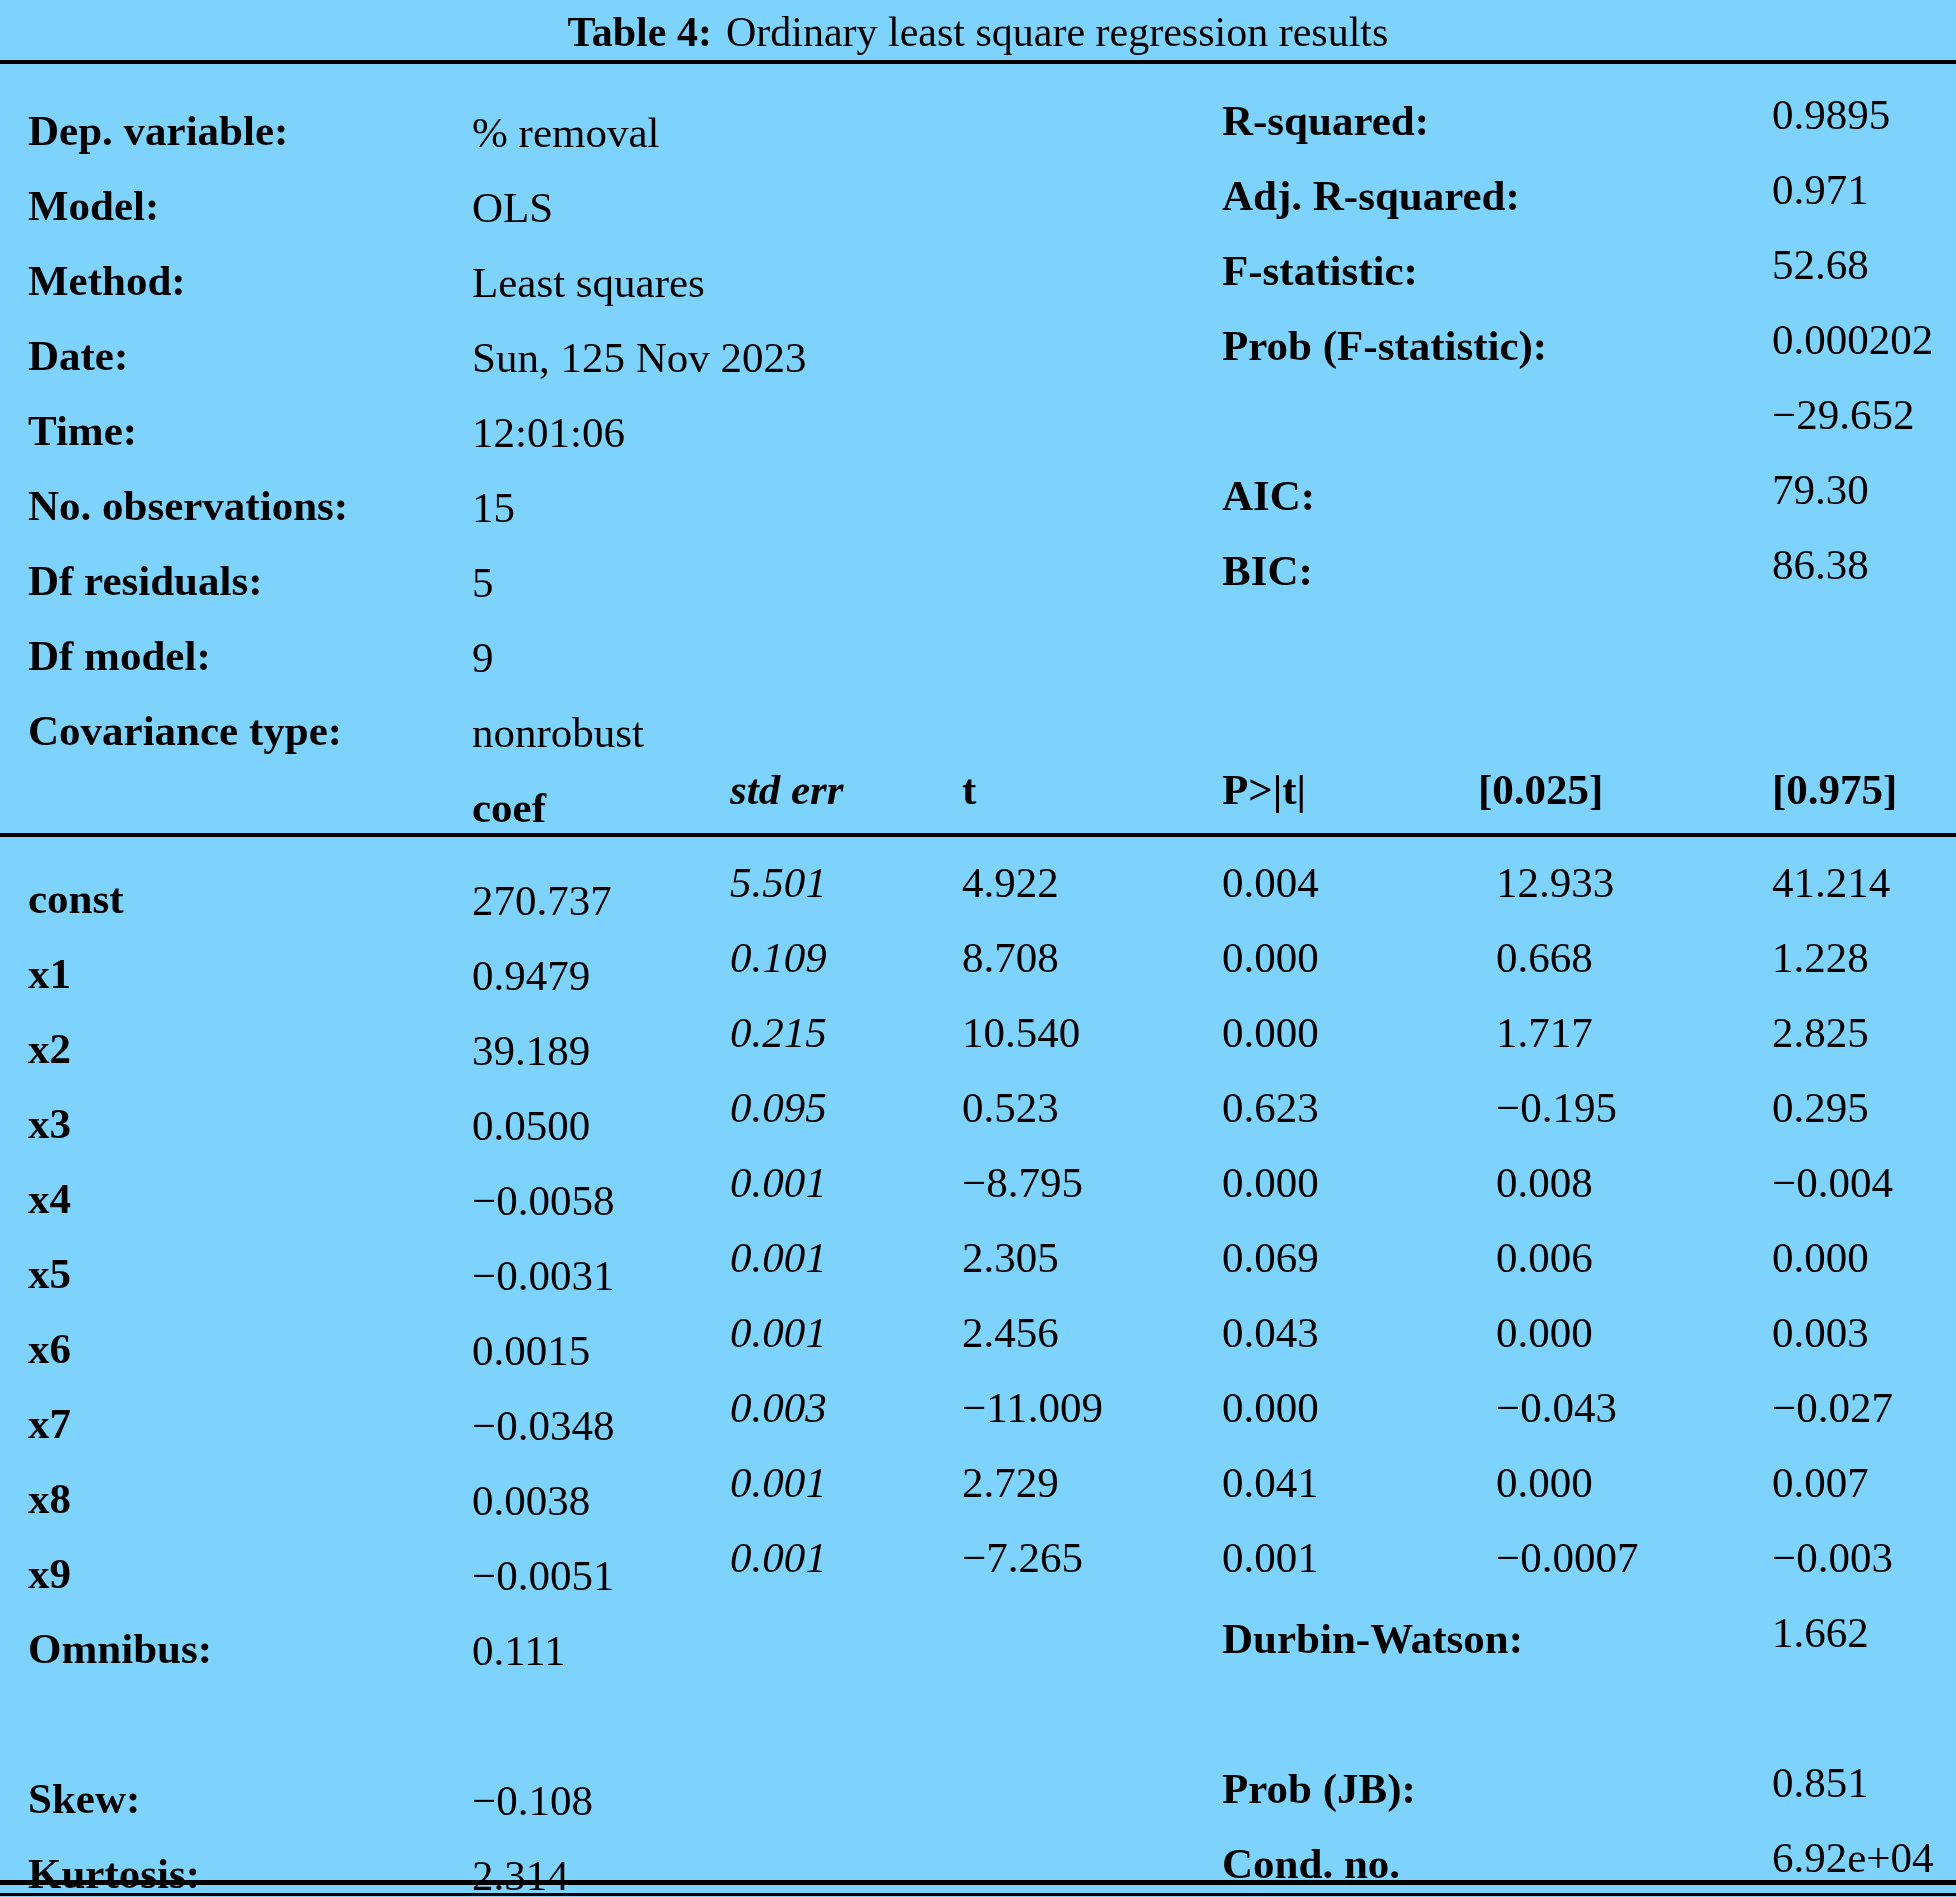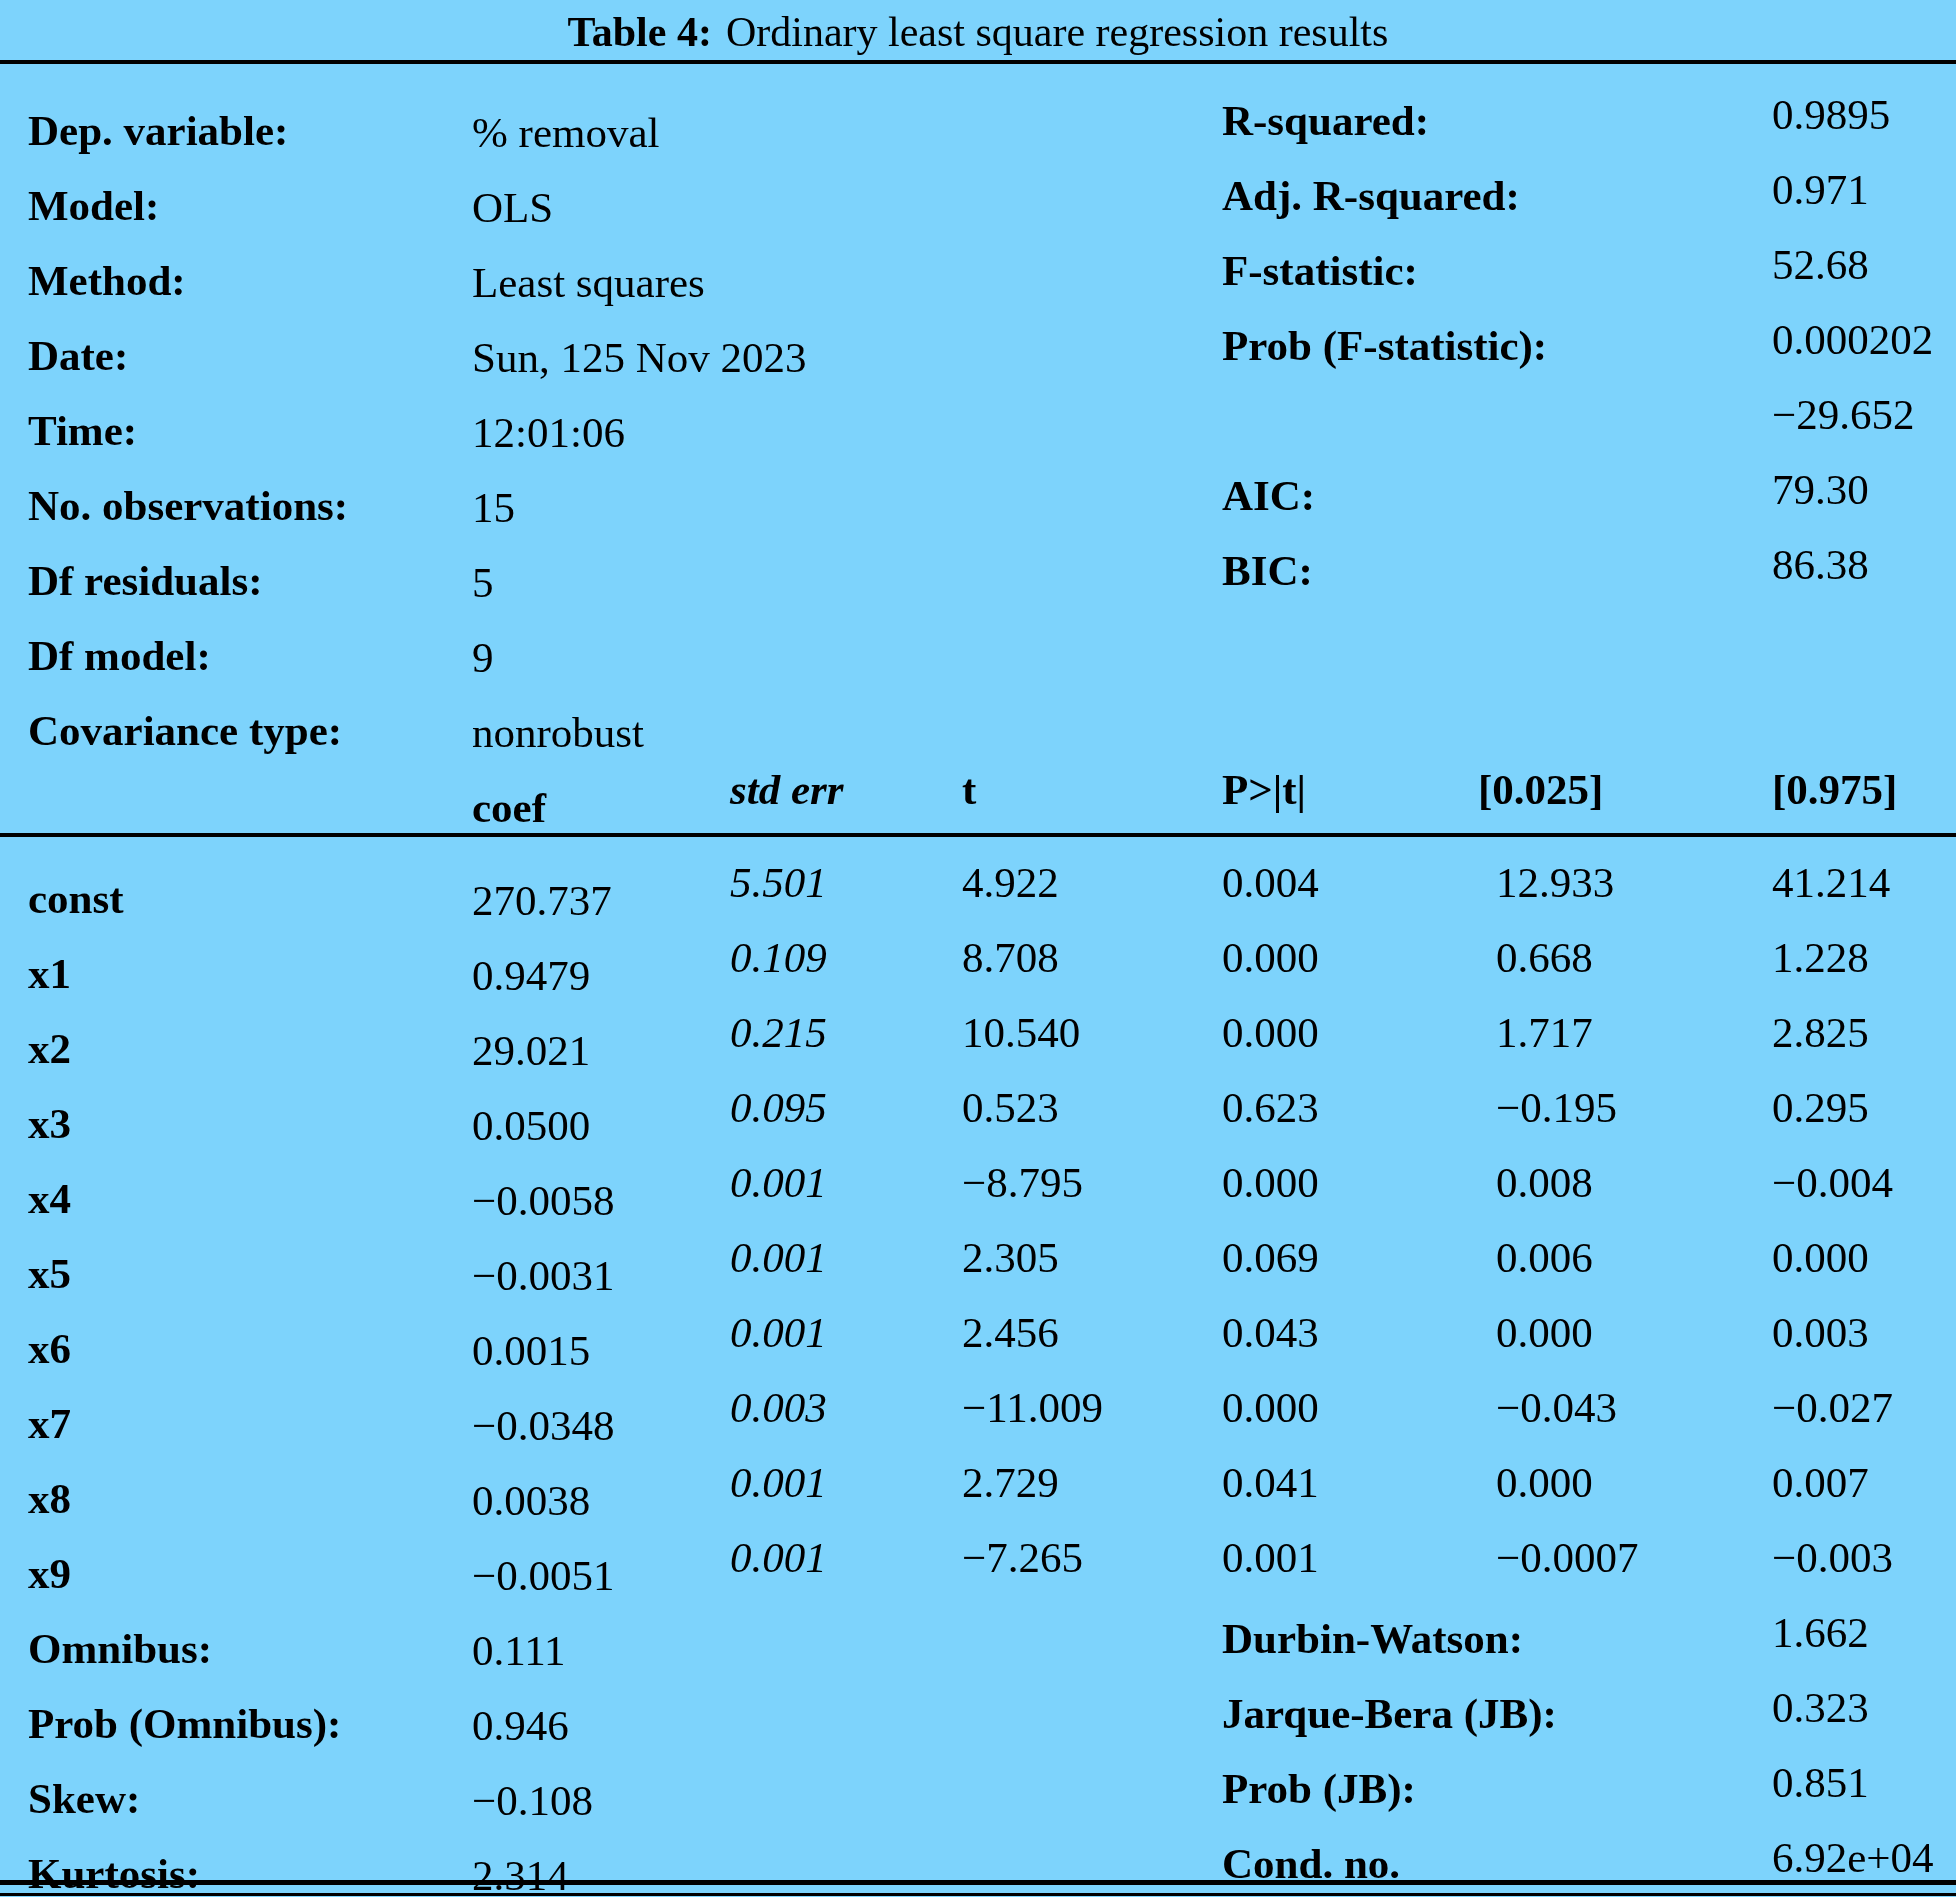--- a/index.html
+++ b/index.html
@@ -129,21 +129,21 @@
     <span class="cell l-label">x1</span>
     <span class="cell c1">0.9479</span>
     <span class="cell c2">0.109</span>
     <span class="cell c3">8.708</span>
     <span class="cell c4">0.000</span>
     <span class="cell c5">0.668</span>
     <span class="cell c6">1.228</span>
   </div>
   <div class="row" style="top:1005px">
     <span class="cell l-label">x2</span>
-    <span class="cell c1">29.021</span>
+    <span class="cell c1">39.189</span>
     <span class="cell c2">0.215</span>
     <span class="cell c3">10.540</span>
     <span class="cell c4">0.000</span>
     <span class="cell c5">1.717</span>
     <span class="cell c6">2.825</span>
   </div>
   <div class="row" style="top:1080px">
     <span class="cell l-label">x3</span>
     <span class="cell c1">0.0500</span>
     <span class="cell c2">0.095</span>
@@ -206,26 +206,20 @@
     <span class="cell c5">−0.0007</span>
     <span class="cell c6">−0.003</span>
   </div>
 
   <div class="row" style="top:1605px">
     <span class="cell l-label">Omnibus:</span>
     <span class="cell c1">0.111</span>
     <span class="cell r-label">Durbin-Watson:</span>
     <span class="cell c6">1.662</span>
   </div>
-  <div class="row" style="top:1680px">
-    <span class="cell l-label">Prob (Omnibus):</span>
-    <span class="cell c1">0.946</span>
-    <span class="cell r-label">Jarque-Bera (JB):</span>
-    <span class="cell c6">0.323</span>
-  </div>
   <div class="row" style="top:1755px">
     <span class="cell l-label">Skew:</span>
     <span class="cell c1">−0.108</span>
     <span class="cell r-label">Prob (JB):</span>
     <span class="cell c6">0.851</span>
   </div>
   <div class="row" style="top:1830px">
     <span class="cell l-label">Kurtosis:</span>
     <span class="cell c1">2.314</span>
     <span class="cell r-label">Cond. no.</span>

